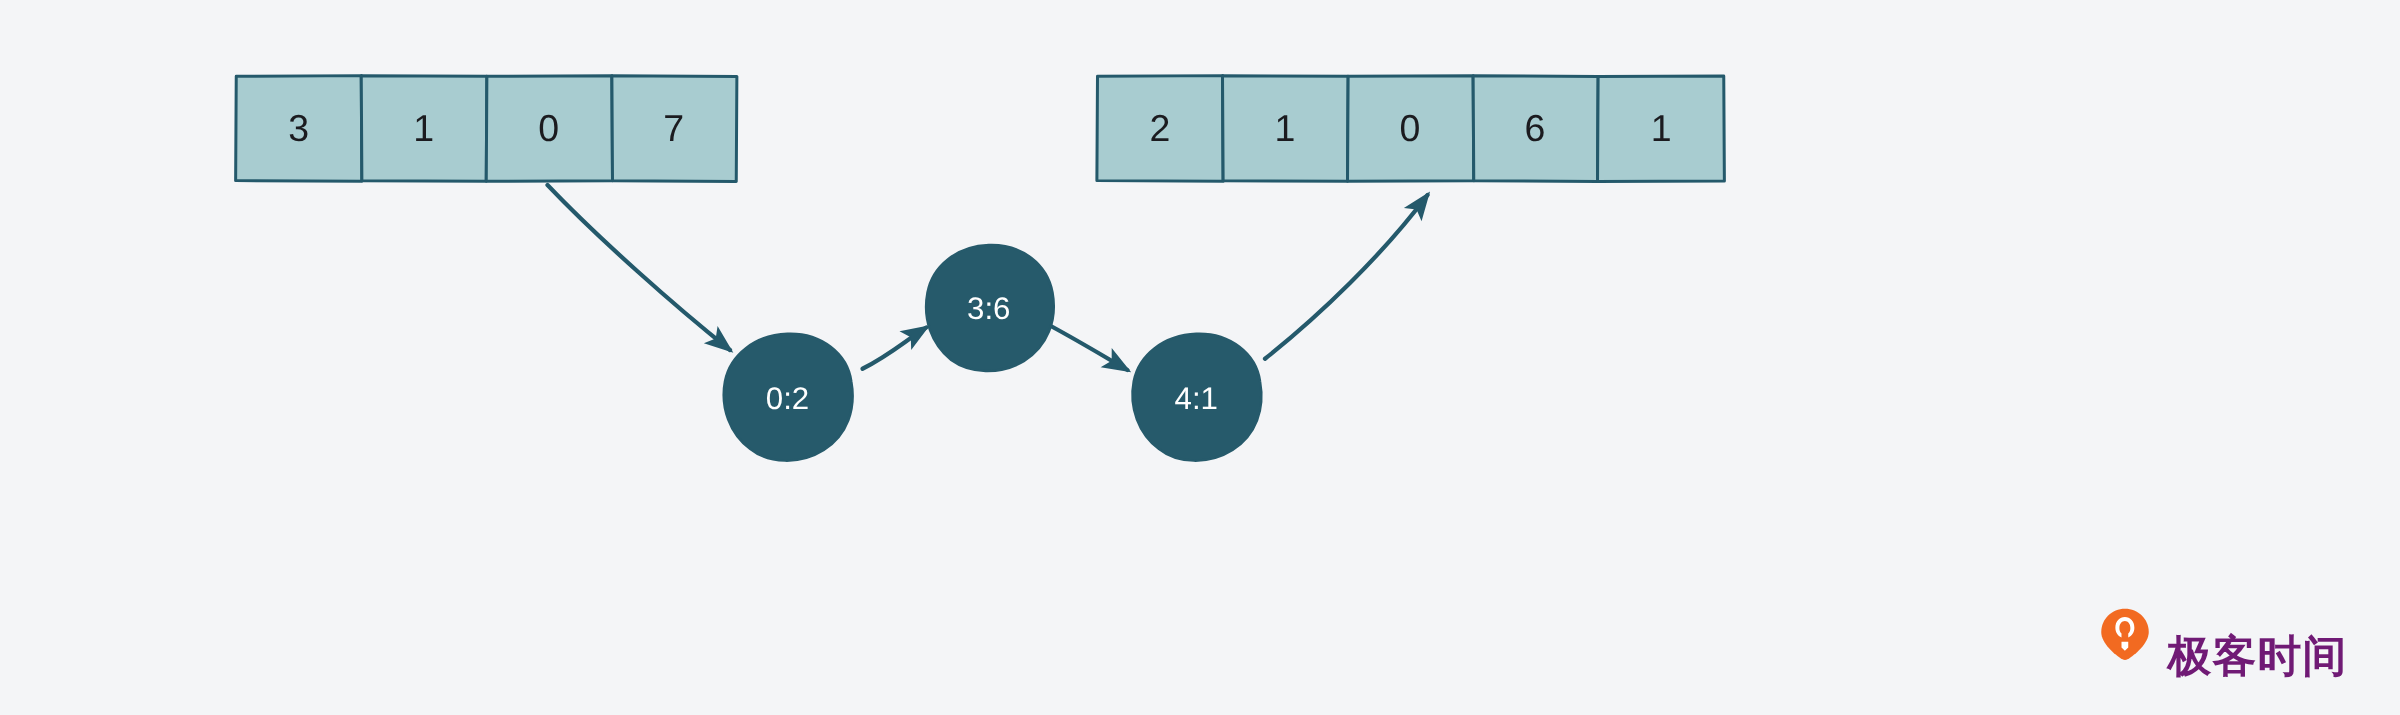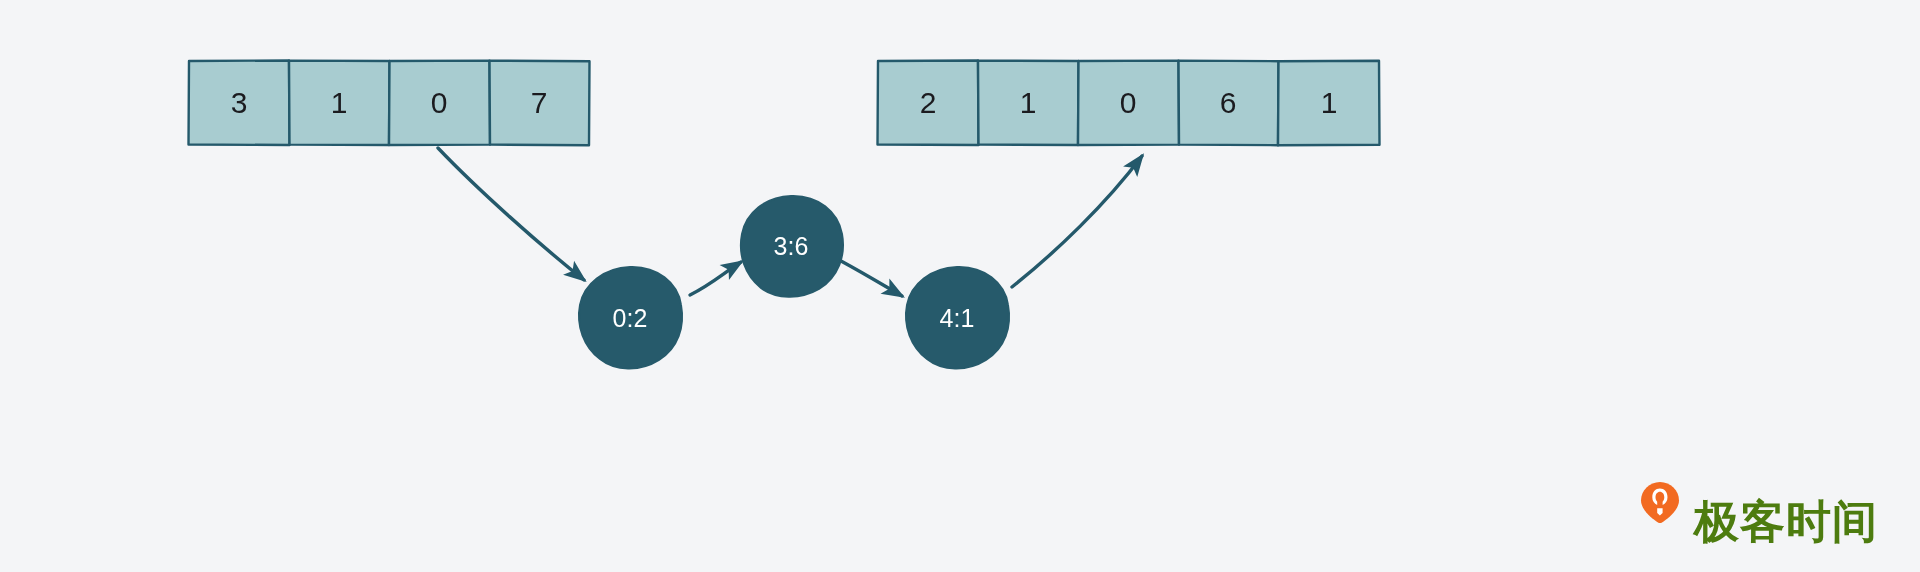--- a/index.html
+++ b/index.html
@@ -46,23 +46,23 @@
     gap: 12px;
     user-select: none;
   }
   .wm-logo {
     width: 44px;
     height: 44px;
     display: block;
   }
   .wm-text {
     font-family: "DejaVu Sans", sans-serif;
-    font-size: 45px;
+    font-size: 35px;
     font-weight: 700;
-    color: #4d7c0f;
+    color: #701a75;
     letter-spacing: 1px;
     line-height: 1;
     margin-top: 39px;
   }
 </style>
 </head>
 <body>
 
 <div id="canvas">
 

